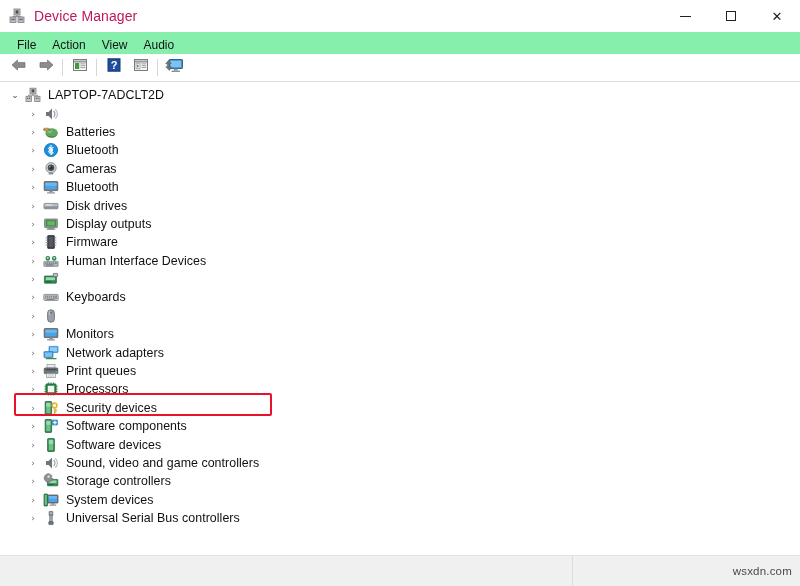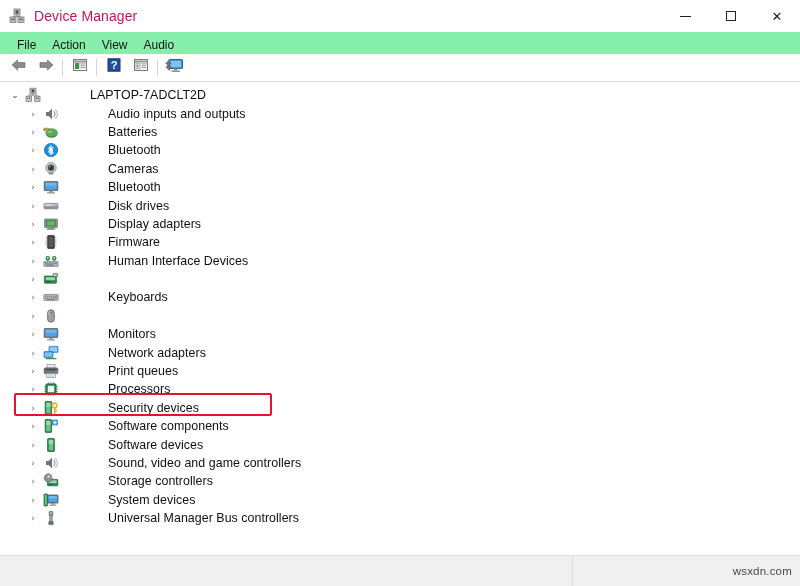--- a/index.html
+++ b/index.html
@@ -111,21 +111,20 @@
   .ico {
     width: 16px; height: 16px;
     margin-left: 3px; margin-right: 7px;
     flex: 0 0 auto;
     position: relative;
   }
   .label {
     font-size: 12.4px;
     color: #101010;
     letter-spacing: .05px;
-    margin-left: 42px;
   }
   .row.highlight .label { color: #101010; }
   .hl-box {
     position: absolute;
     left: 14px; top: 307px;
     width: 258px; height: 23px;
     border: 2.5px solid #e8122a;
     border-radius: 2px;
     pointer-events: none;
   }
@@ -283,21 +282,20 @@
 
       <div class="row row-child">
         <span class="chev">›</span>
         <span class="ico">
           <svg width="16" height="16" viewBox="0 0 16 16">
             <path d="M3 6 L5.6 6 L9 2.6 L9 13.4 L5.6 10 L3 10 Z" fill="#70747a"></path>
             <path d="M10.6 5 A4 4 0 0 1 10.6 11" stroke="#9aa0a6" stroke-width="1.2" fill="none"></path>
             <path d="M12.3 3.3 A6.3 6.3 0 0 1 12.3 12.7" stroke="#b4b9bf" stroke-width="1.1" fill="none"></path>
           </svg>
         </span>
-        <span class="label">Audio inputs and outputs</span>
       </div>
 
       <div class="row row-child">
         <span class="chev">›</span>
         <span class="ico">
           <svg width="16" height="16" viewBox="0 0 16 16">
             <ellipse cx="8.6" cy="9.6" rx="6" ry="4.2" fill="#3f7f3f"></ellipse>
             <ellipse cx="8.6" cy="8.4" rx="6" ry="4.2" fill="#5ea85e"></ellipse>
             <ellipse cx="6.6" cy="7.2" rx="2.6" ry="1.8" fill="#9ad49a" opacity="0.7"></ellipse>
             <rect x="1.2" y="4.2" width="4.6" height="2.6" rx="0.5" fill="#c8a24a" stroke="#8a6f2e" stroke-width="0.6"></rect>
@@ -366,21 +364,21 @@
         <span class="chev">›</span>
         <span class="ico">
           <svg width="16" height="16" viewBox="0 0 16 16">
             <rect x="1.6" y="3" width="12.8" height="8.6" rx="0.6" fill="#9aa0a6" stroke="#6d7277" stroke-width="0.8"></rect>
             <rect x="2.8" y="4.1" width="10.4" height="6.4" fill="#3f8f3f"></rect>
             <rect x="4.2" y="5.3" width="7.6" height="4" fill="#66b866"></rect>
             <rect x="5.4" y="11.6" width="5.2" height="1.2" fill="#7d8288"></rect>
             <rect x="3.6" y="12.6" width="8.8" height="1.1" rx="0.4" fill="#7d8288"></rect>
           </svg>
         </span>
-        <span class="label">Display adapters</span>
+        <span class="label">Display outputs</span>
       </div>
 
       <div class="row row-child">
         <span class="chev">›</span>
         <span class="ico">
           <svg width="16" height="16" viewBox="0 0 16 16">
             <rect x="4.6" y="1.6" width="6.8" height="12.8" rx="0.6" fill="#3a3d41" stroke="#222427" stroke-width="0.7"></rect>
             <rect x="5.6" y="2.8" width="4.8" height="10.4" fill="#55595e"></rect>
             <g fill="#9aa0a6">
               <rect x="2.6" y="3.2" width="2" height="1.1"></rect>
@@ -618,21 +616,21 @@
         <span class="chev">›</span>
         <span class="ico">
           <svg width="16" height="16" viewBox="0 0 16 16">
             <rect x="6.2" y="1.4" width="3.6" height="4.4" rx="0.5" fill="#7d8288" stroke="#5c6166" stroke-width="0.7"></rect>
             <rect x="7" y="2.4" width="0.8" height="1.6" fill="#d4d8dc"></rect>
             <rect x="8.3" y="2.4" width="0.8" height="1.6" fill="#d4d8dc"></rect>
             <rect x="6.7" y="5.8" width="2.6" height="6" fill="#9aa0a6" stroke="#7d8288" stroke-width="0.6"></rect>
             <rect x="5.8" y="11.6" width="4.4" height="3" rx="0.6" fill="#6f757b" stroke="#565b60" stroke-width="0.7"></rect>
           </svg>
         </span>
-        <span class="label">Universal Manager Bus controllers</span>
+        <span class="label">Universal Serial Bus controllers</span>
       </div>
 
       <div class="hl-box"></div>
 
     </div>
   </div>
 
   <div class="statusbar">
     <div class="status-pane-1"></div>
     <div class="status-pane-2">

